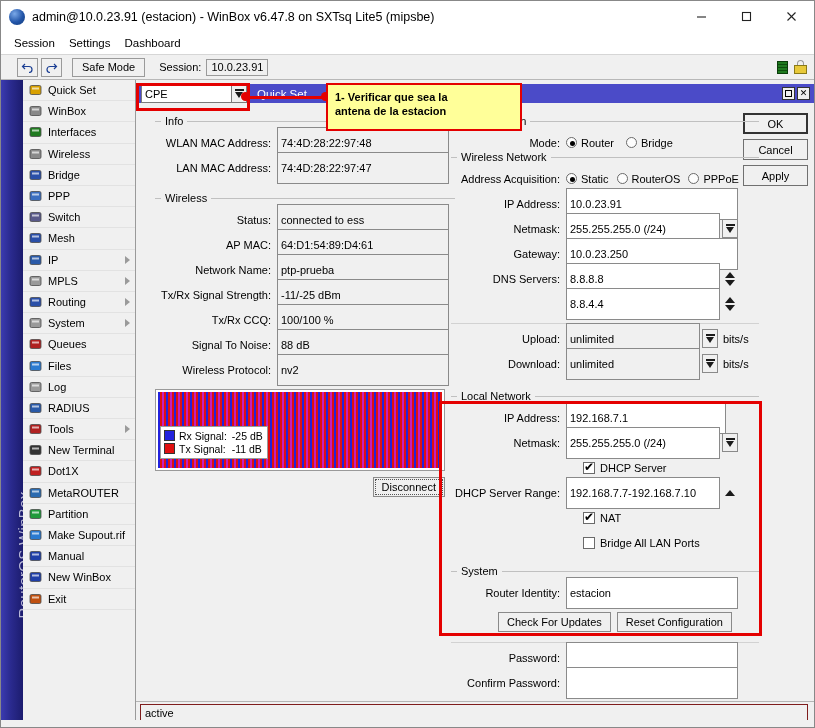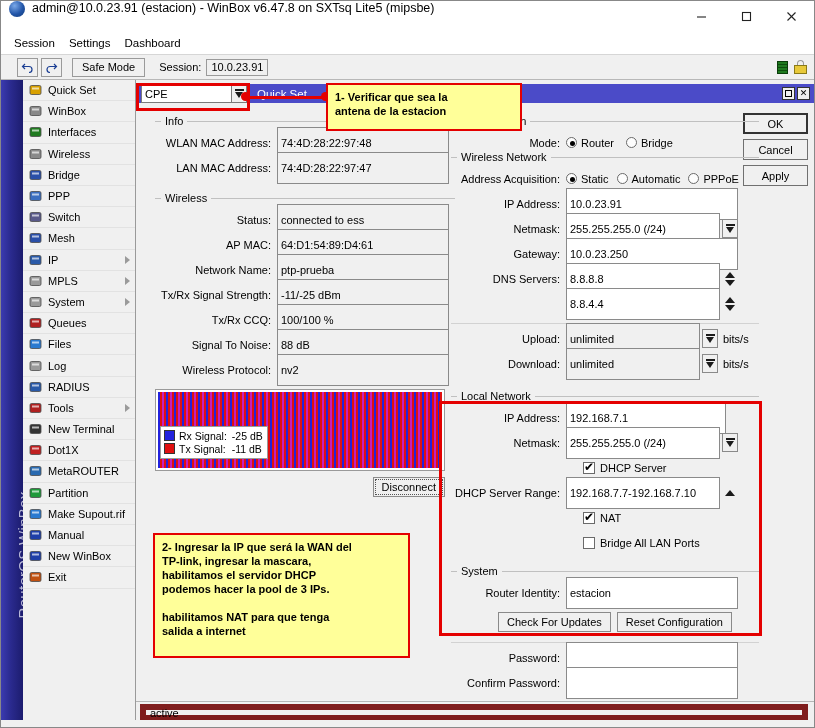--- a/index.html
+++ b/index.html
@@ -16,21 +16,21 @@
     width: 815px; height: 728px;
     background: #f0f0f0;
     border: 1px solid #888;
     overflow: hidden;
   }
 
   
   .titlebar {
     position: absolute; left: 0; top: 0; width: 813px; height: 31px;
     background: #ffffff;
-    display: flex; 
+    display: flex; align-items: center;
   }
   .title-icon {
     width: 16px; height: 16px; margin-left: 8px; margin-right: 7px;
     border-radius: 50%;
     background: radial-gradient(circle at 35% 30%, #7aa8e8 0%, #2255a8 55%, #123a78 100%);
     flex: none;
   }
   .title-text { font-size: 12.5px; color: #000; white-space: nowrap; }
   .win-buttons { margin-left: auto; display: flex; height: 31px; }
   .win-btn {
@@ -250,21 +250,21 @@
   .callout-line { position: absolute; height: 3px; background: #e40000; }
 
   
   .statusbar {
     position: absolute; left: 135px; top: 700px; width: 678px; height: 22px;
     background: #f0f0f0; border-top: 1px solid #b5b5b5;
     display: flex; align-items: center;
   }
   .status-field {
     margin-left: 4px; width: 668px; height: 17px;
-    background: #f0f0f0; border: 6px solid #7f1d1d;
+    background: #f0f0f0; border: 1px solid #7f1d1d;
     display: flex; align-items: center; padding-left: 4px; font-size: 11px; color: #000;
   }
   .bottom-strip {
     position: absolute; left: 0; top: 719px; width: 813px; height: 7px; background: #f0f0f0;
   }
 </style>
 </head>
 <body>
 
 <div id="app">
@@ -395,20 +395,28 @@
       <div class="menu-item">
         <div class="mi-ico"><svg width="15" height="14" viewBox="0 0 15 14">
             <rect x="2" y="2.5" width="11" height="9" rx="1.5" fill="#9a9a9a" stroke="#4a4a4a" stroke-width=".8"></rect>
             <rect x="4" y="4.5" width="7" height="2" fill="#ffffff" opacity=".65"></rect>
           </svg></div>
         <span class="mlabel">MPLS</span>
         <div class="arrow-r"></div>
       </div>
       <div class="menu-item">
         <div class="mi-ico"><svg width="15" height="14" viewBox="0 0 15 14">
+            <rect x="2" y="2.5" width="11" height="9" rx="1.5" fill="#2a4fa8" stroke="#4a4a4a" stroke-width=".8"></rect>
+            <rect x="4" y="4.5" width="7" height="2" fill="#ffffff" opacity=".65"></rect>
+          </svg></div>
+        <span class="mlabel">Routing</span>
+        <div class="arrow-r"></div>
+      </div>
+      <div class="menu-item">
+        <div class="mi-ico"><svg width="15" height="14" viewBox="0 0 15 14">
             <rect x="2" y="2.5" width="11" height="9" rx="1.5" fill="#9a9a9a" stroke="#4a4a4a" stroke-width=".8"></rect>
             <rect x="4" y="4.5" width="7" height="2" fill="#ffffff" opacity=".65"></rect>
           </svg></div>
         <span class="mlabel">System</span>
         <div class="arrow-r"></div>
       </div>
       <div class="menu-item">
         <div class="mi-ico"><svg width="15" height="14" viewBox="0 0 15 14">
             <rect x="2" y="2.5" width="11" height="9" rx="1.5" fill="#b02020" stroke="#4a4a4a" stroke-width=".8"></rect>
             <rect x="4" y="4.5" width="7" height="2" fill="#ffffff" opacity=".65"></rect>
@@ -628,21 +636,21 @@
           <div style="height:6px"></div>
 
           <div class="row">
             <div class="lbl" style="width:115px">Address Acquisition:</div>
             <div class="radio on" style="margin-right:8px">
               <div class="dot"></div>
                 <span>Static</span>
             </div>
             <div class="radio" style="margin-right:8px">
               <div class="dot"></div>
-                <span>Automatic</span>
+                <span>RouterOS</span>
             </div>
             <div class="radio" style="margin-right:0">
               <div class="dot"></div>
                 <span>PPPoE</span>
             </div>
           </div>
 
           <div class="row">
             <div class="lbl" style="width:115px">IP Address:</div>
             <div class="fld white" style="width:172px">10.0.23.91</div>
@@ -777,23 +785,14 @@
   <div class="red-box" style="left:438px; top:400px; width:323px; height:235px;"></div>
 
   <div class="callout-line" style="left:245px; top:95px; width:80px;"></div>
   <div class="callout-dot" style="left:240px; top:91px;"></div>
   <div class="callout-dot" style="left:320px; top:91px;"></div>
   <div class="callout" style="left:325px; top:82px; width:196px; height:48px;">
     <div style="white-space:pre-line;">1- Verificar que sea la
 antena de la estacion</div>
   </div>
 
-  <div class="callout" style="left:152px; top:532px; width:257px; height:125px;">
-    <div style="white-space:pre-line;">2- Ingresar la IP que será la WAN del
-TP-link, ingresar la mascara,
-habilitamos el servidor DHCP
-podemos hacer la pool de 3 IPs.
-
-habilitamos NAT para que tenga
-salida a internet</div>
-  </div>
 
 </div>
 
 </body></html>

